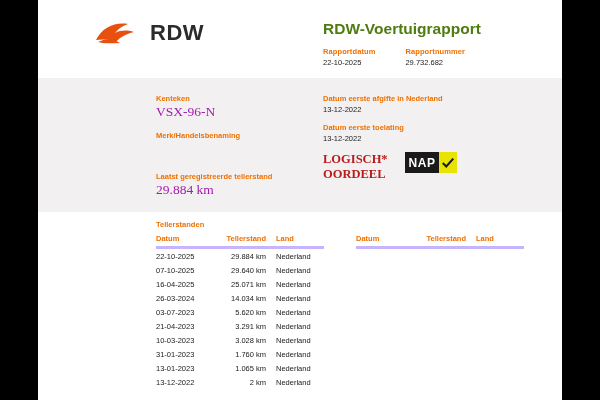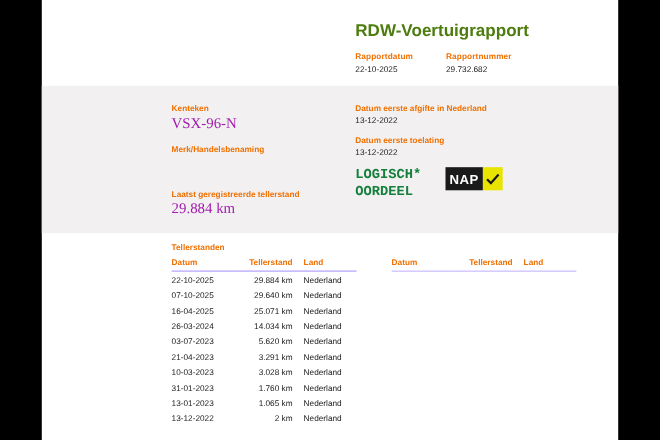--- a/index.html
+++ b/index.html
@@ -112,24 +112,24 @@
   .gap-sm { height: 9px; }
 
   .odo-block {
     position: absolute;
     left: 118px; top: 94px;
   }
 
   .verdict {
     position: absolute;
     left: 285px; top: 74px;
-    font-family: Liberation Mono, monospace;
+    font-family: Liberation Serif, serif;
     font-weight: bold;
     font-size: 12.5px;
-    color: #15803d;
+    color: #b91c1c;
     line-height: 15px;
   }
 
   .nap-badge {
     position: absolute;
     left: 367px; top: 74px;
     width: 52px; height: 21px;
     display: flex;
   }
   .nap-left {
@@ -180,21 +180,21 @@
   .tbl-right {
     position: absolute;
     left: 318px; top: 22px;
     width: 168px;
   }
   thead th {
     font-weight: bold;
     color: #f07000;
     text-align: left;
     padding: 0 0 3px 0;
-    border-bottom: 1px solid #c4b5fd;
+    border-bottom: 3px solid #c4b5fd;
     font-size: 7.5px;
     margin-left: 16px;
   }
   thead th.num { text-align: right; padding-right: 6px; }
   tbody td {
     padding: 2.5px 0;
     font-size: 7.5px;
     color: #1a1a1a;
     white-space: nowrap;
   }
@@ -202,20 +202,29 @@
   .col-date { width: 56px; }
   .col-odo  { width: 60px; }
   .col-land { width: 52px; padding-left: 4px; }
 </style>
 </head>
 <body>
 
 <div class="page">
 
   <div class="header">
+    <div class="logo-wrap">
+      <span class="logo-mark">
+        <svg viewBox="0 0 46 30" width="46" height="30">
+          <path d="M2 22 C8 10, 20 4, 34 6 C28 8, 24 11, 21 15 C27 12, 33 12, 40 14 C32 16, 26 19, 22 24 C16 21, 8 21, 2 22 Z" fill="#e8500f"></path>
+          <path d="M4 24 C12 20, 20 21, 26 25 C18 25, 10 26, 4 24 Z" fill="#e8500f"></path>
+        </svg>
+      </span>
+      <span class="logo-text">RDW</span>
+    </div>
 
     <div class="report-title">RDW-Voertuigrapport</div>
 
     <div class="report-meta">
       <div class="meta-block">
         <div class="meta-label">Rapportdatum</div>
         <div class="meta-value">22-10-2025</div>
       </div>
       <div class="meta-block">
         <div class="meta-label">Rapportnummer</div>

